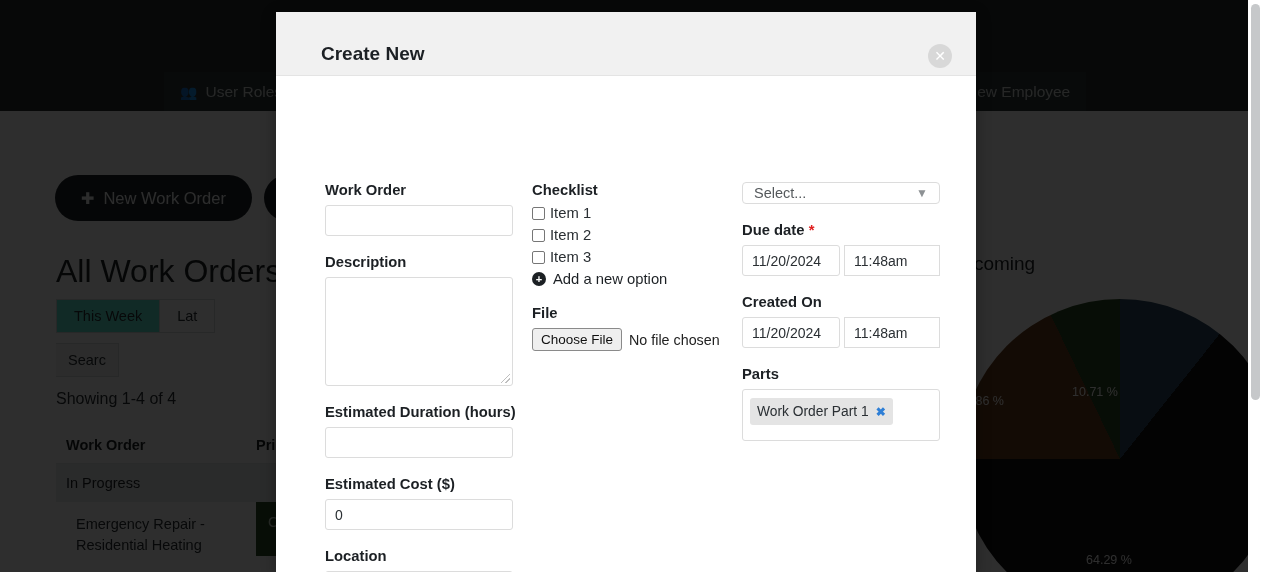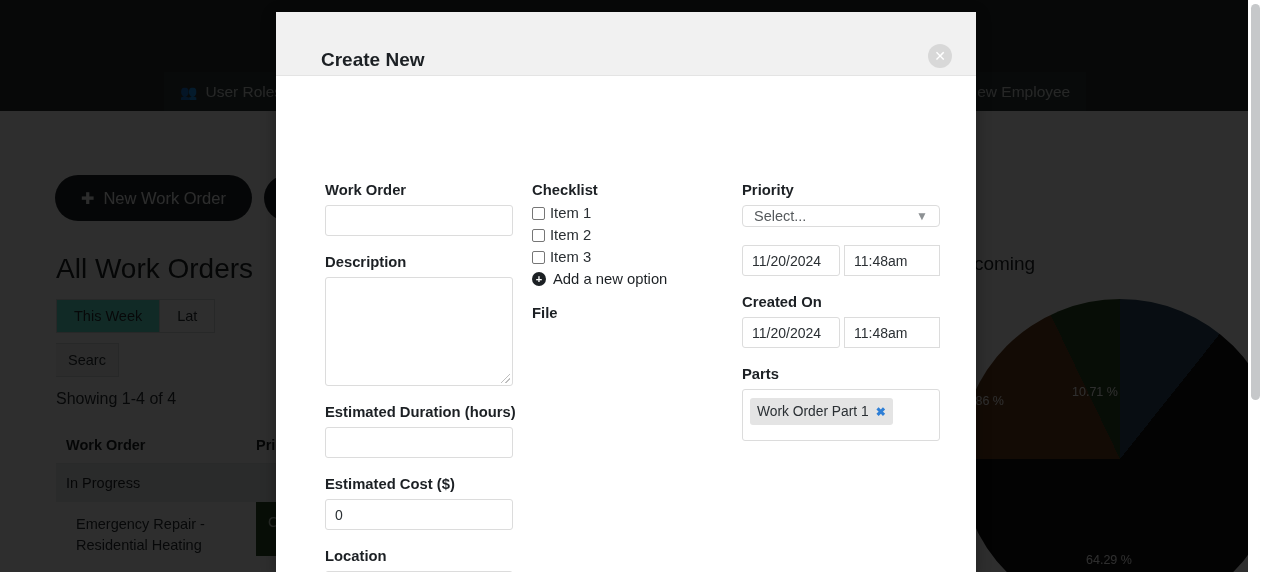--- a/index.html
+++ b/index.html
@@ -39,21 +39,21 @@
   .bg-body { position: absolute; left: 0; top: 111px; width: 1255px; bottom: 0; background: #ffffff; }
 
   .btn-row { position: absolute; left: 55px; top: 64px; display: flex; gap: 12px; }
   .pill-btn {
     height: 46px; border-radius: 24px; background: #20262b; color: #f2f4f4;
     display: flex; align-items: center; gap: 9px; padding: 0 26px;
     font-size: 16.5px; white-space: nowrap;
   }
   .pill-btn .pl { font-size: 16px; }
 
-  .page-title { position: absolute; left: 56px; top: 142px; font-size: 28px; color: #1d2326; }
+  .page-title { position: absolute; left: 56px; top: 142px; font-size: 32px; color: #1d2326; }
   .tabs { position: absolute; left: 56px; top: 188px; display: flex; }
   .tab {
     height: 34px; padding: 0 17px; display: flex; align-items: center;
     font-size: 14.5px; color: #2a3033; background: #ffffff;
     border: 1px solid #d8dcdd; border-right: none;
   }
   .tab:last-child { border-right: 1px solid #d8dcdd; }
   .tab.active { background: #5eead4; }
 
   .search-row { position: absolute; left: 56px; top: 232px; display: flex; }
@@ -95,21 +95,21 @@
   
   .modal {
     position: absolute; left: 276px; top: 12px; width: 700px; height: 560px;
     background: #ffffff; box-shadow: 0 3px 14px rgba(0,0,0,0.3);
     overflow: hidden;
   }
   .modal-header {
     height: 64px; background: #f1f1f1; border-bottom: 1px solid #e4e4e4;
     display: flex; align-items: center; position: relative;
   }
-  .modal-title { position: absolute; left: 45px; top: 37px; font-size: 19px; font-weight: bold; color: #1c2024; }
+  .modal-title { position: absolute; left: 45px; top: 31px; font-size: 19px; font-weight: bold; color: #1c2024; }
   .close-btn {
     position: absolute; right: 24px; top: 32px; width: 24px; height: 24px;
     border-radius: 50%; background: #d8d8d8; color: #ffffff;
     display: flex; align-items: center; justify-content: center;
     font-size: 14px; line-height: 1;
   }
   .modal-body { position: relative; padding: 0; }
   .col { position: absolute; top: 106px; }
   .col-left { left: 49px; width: 200px; }
   .col-mid { left: 256px; width: 200px; }
@@ -294,29 +294,36 @@
         <div class="chk-row">
           <span class="chk"></span>
           <span class="chk-lbl">Item 3</span>
         </div>
         <div class="add-opt">
           <span class="plus-circ">+</span>
           <span>Add a new option</span>
         </div>
         <div class="gap"></div>
         <div class="fld-label">File</div>
+        <div class="file-row">
+          <div class="choose-file">Choose File</div>
+          <div class="no-file">No file chosen</div>
+        </div>
       </div>
 
       <div class="col col-right">
-        <div class="fld-label">Priority</div>
         <div class="select-inp">
           <span>Select...</span>
           <span class="chev">▼</span>
         </div>
         <div class="gap"></div>
+        <div class="fld-label">
+          <span>Due date</span>
+          <span class="req">*</span>
+        </div>
         <div class="pair">
           <div class="inp-date">11/20/2024</div>
           <div class="inp-time">11:48am</div>
         </div>
         <div class="gap"></div>
         <div class="fld-label">Created On</div>
         <div class="pair">
           <div class="inp-date">11/20/2024</div>
           <div class="inp-time">11:48am</div>
         </div>

